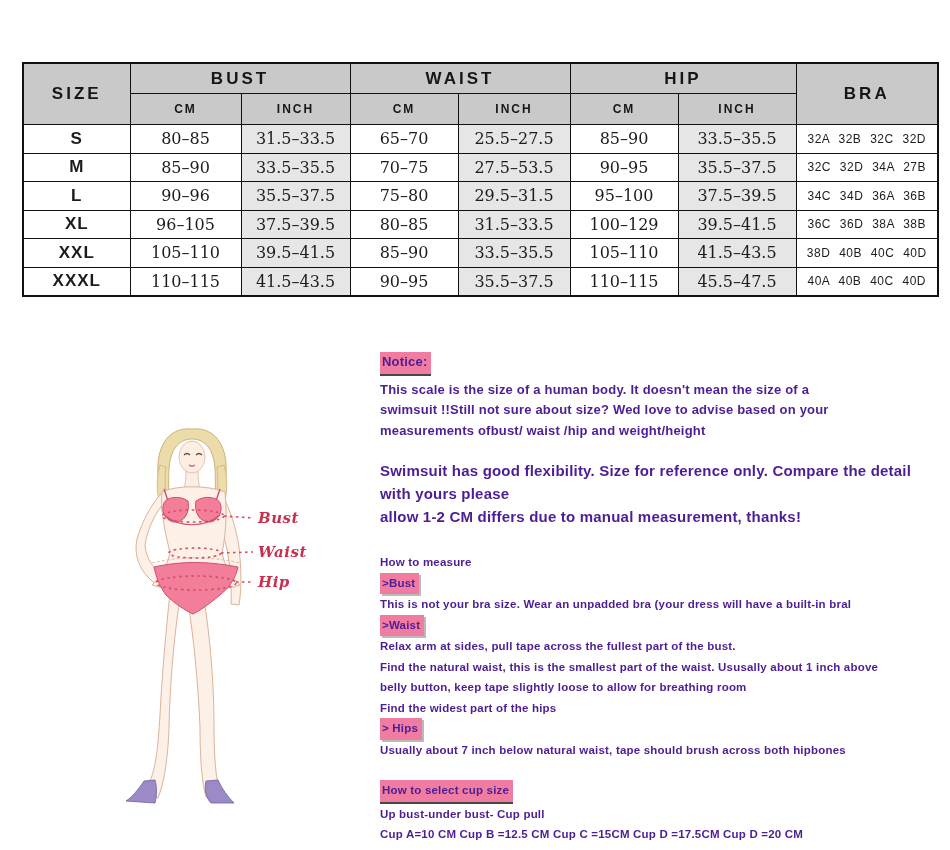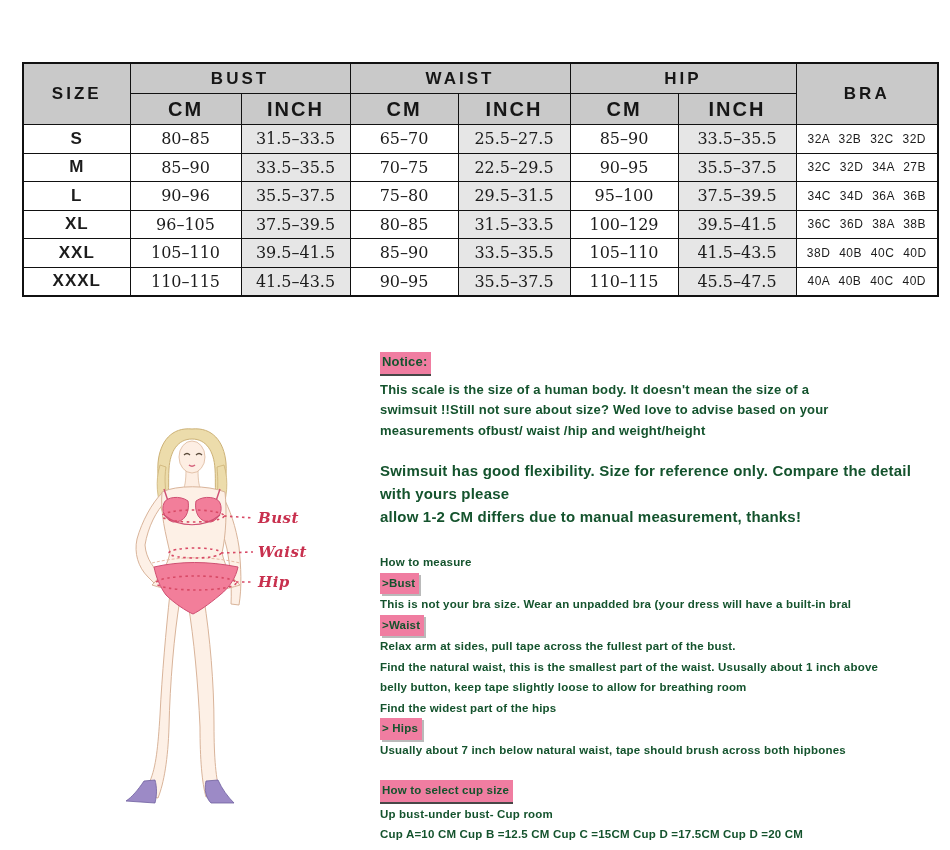--- a/index.html
+++ b/index.html
@@ -4,38 +4,38 @@
 <style>
   html,body{margin:0;padding:0;background:#fff;}
   .page{position:relative;width:950px;height:850px;background:#ffffff;overflow:hidden;
         font-family:"Liberation Sans",sans-serif;color:#222;}
 
   
   .table-wrap{position:absolute;left:22px;top:62px;}
   table.size-chart{border-collapse:collapse;table-layout:fixed;width:915px;border:2px solid #111;}
   table.size-chart th,table.size-chart td{border:1px solid #111;text-align:center;padding:0;overflow:hidden;white-space:nowrap;}
   table.size-chart thead th{background:#c9c9c9;font-weight:700;font-size:17px;letter-spacing:3px;height:29px;color:#161616;}
-  table.size-chart thead tr.sub th{font-size:20px;height:30px;letter-spacing:2px;text-align:center;}
+  table.size-chart thead tr.sub th{font-size:12px;height:30px;letter-spacing:2px;text-align:center;}
   table.size-chart tbody td{height:27.5px;background:#fff;font-family:"DejaVu Serif",serif;font-size:16px;color:#1c1c1c;}
   table.size-chart tbody td.col-size{font-family:"Liberation Sans",sans-serif;font-weight:600;font-size:17px;letter-spacing:1px;}
   table.size-chart tbody td.col-bust_inch,
   table.size-chart tbody td.col-waist_inch,
   table.size-chart tbody td.col-hip_inch{background:#e6e6e6;}
   table.size-chart tbody td.col-bra{font-family:"Liberation Sans",sans-serif;font-size:12px;word-spacing:5px;letter-spacing:0.5px;}
 
   
   .figure-area{position:absolute;left:100px;top:415px;width:250px;height:400px;}
   .measure-label{position:absolute;font-family:"DejaVu Serif",serif;font-style:italic;font-weight:700;
                  font-size:15px;color:#c8304e;letter-spacing:0.5px;}
   .lbl-bust{left:158px;top:94px;}
   .lbl-waist{left:158px;top:128px;}
   .lbl-hip{left:158px;top:158px;}
 
   
-  .info{position:absolute;left:380px;top:352px;width:552px;font-weight:700;color:#14532d;}
+  .info{position:absolute;left:380px;top:352px;width:552px;font-weight:700;color:#4c1d95;}
   .t-lg{font-size:13px;line-height:20.5px;letter-spacing:0.2px;}
   .t-md{font-size:15px;line-height:23px;letter-spacing:0.2px;}
   .t-sm{font-size:11.5px;line-height:20.5px;letter-spacing:0.2px;}
   .hl{background:#f07da1;padding:0 4px 1px 2px;display:inline-block;}
   .hl-underline{border-bottom:2px solid #474747;}
   .hl-shadow{box-shadow:2px 2px 0 rgba(130,130,130,0.55);}
   .gap18{height:18px;} .gap24{height:24px;} .gap20{height:20px;} .gap4{height:4px;}
 </style>
 </head>
 <body>
@@ -80,21 +80,21 @@
             <td class="col-waist_inch">25.5–27.5</td>
             <td class="col-hip_cm">85–90</td>
             <td class="col-hip_inch">33.5–35.5</td>
             <td class="col-bra">32A 32B 32C 32D</td>
           </tr>
           <tr>
             <td class="col-size">M</td>
             <td class="col-bust_cm">85–90</td>
             <td class="col-bust_inch">33.5–35.5</td>
             <td class="col-waist_cm">70–75</td>
-            <td class="col-waist_inch">22.5–29.5</td>
+            <td class="col-waist_inch">27.5–53.5</td>
             <td class="col-hip_cm">90–95</td>
             <td class="col-hip_inch">35.5–37.5</td>
             <td class="col-bra">32C 32D 34A 27B</td>
           </tr>
           <tr>
             <td class="col-size">L</td>
             <td class="col-bust_cm">90–96</td>
             <td class="col-bust_inch">35.5–37.5</td>
             <td class="col-waist_cm">75–80</td>
             <td class="col-waist_inch">29.5–31.5</td>
@@ -208,17 +208,17 @@
     <div class="t-sm">belly button, keep tape slightly loose to allow for breathing room</div>
     <div class="t-sm">Find the widest part of the hips</div>
     <div class="t-sm">
       <span class="hl hl-shadow">&gt; Hips</span>
     </div>
     <div class="t-sm">Usually about 7 inch below natural waist, tape should brush across both hipbones</div>
     <div class="gap20"></div>
     <div class="t-sm">
       <span class="hl hl-underline">How to select cup size</span>
     </div>
-    <div class="t-sm">Up bust-under bust- Cup room</div>
+    <div class="t-sm">Up bust-under bust- Cup pull</div>
     <div class="t-sm">Cup A=10 CM Cup B =12.5 CM Cup C =15CM Cup D =17.5CM Cup D =20 CM</div>
   </div>
 
 </div>
 
 </body></html>

